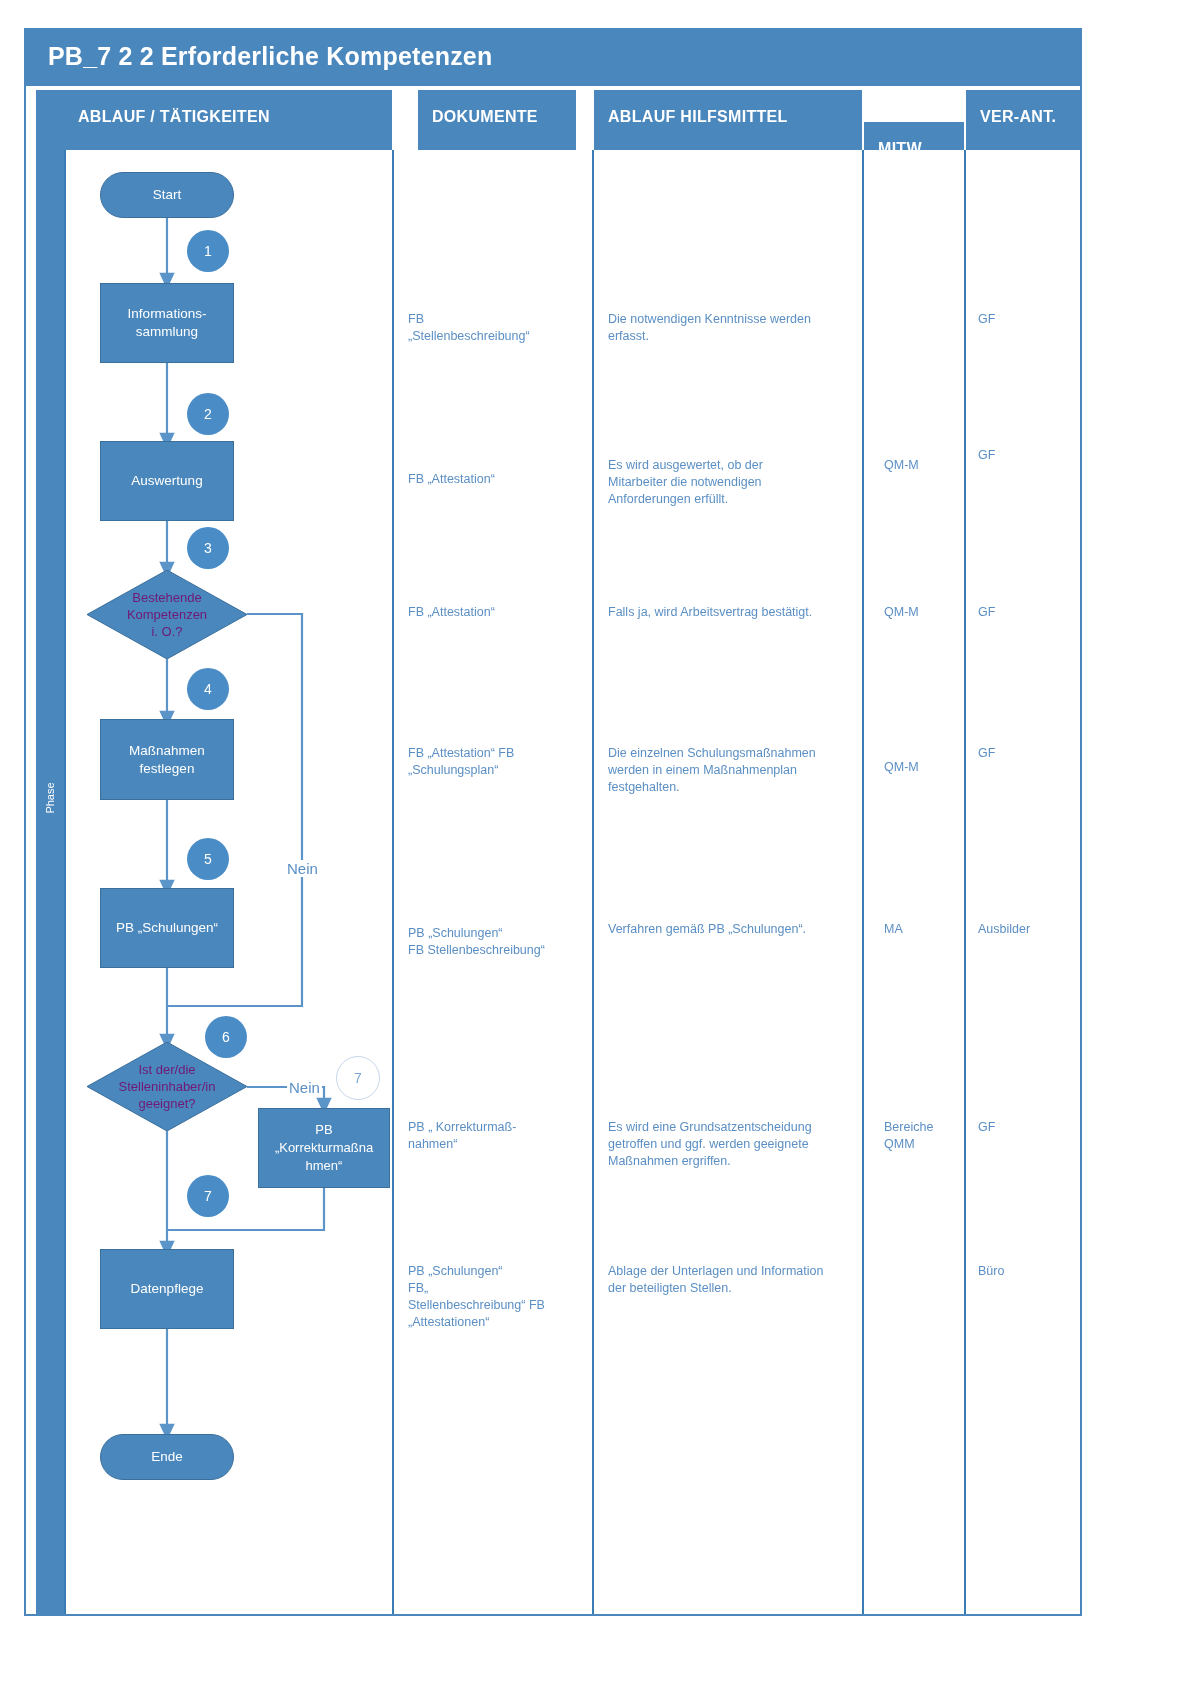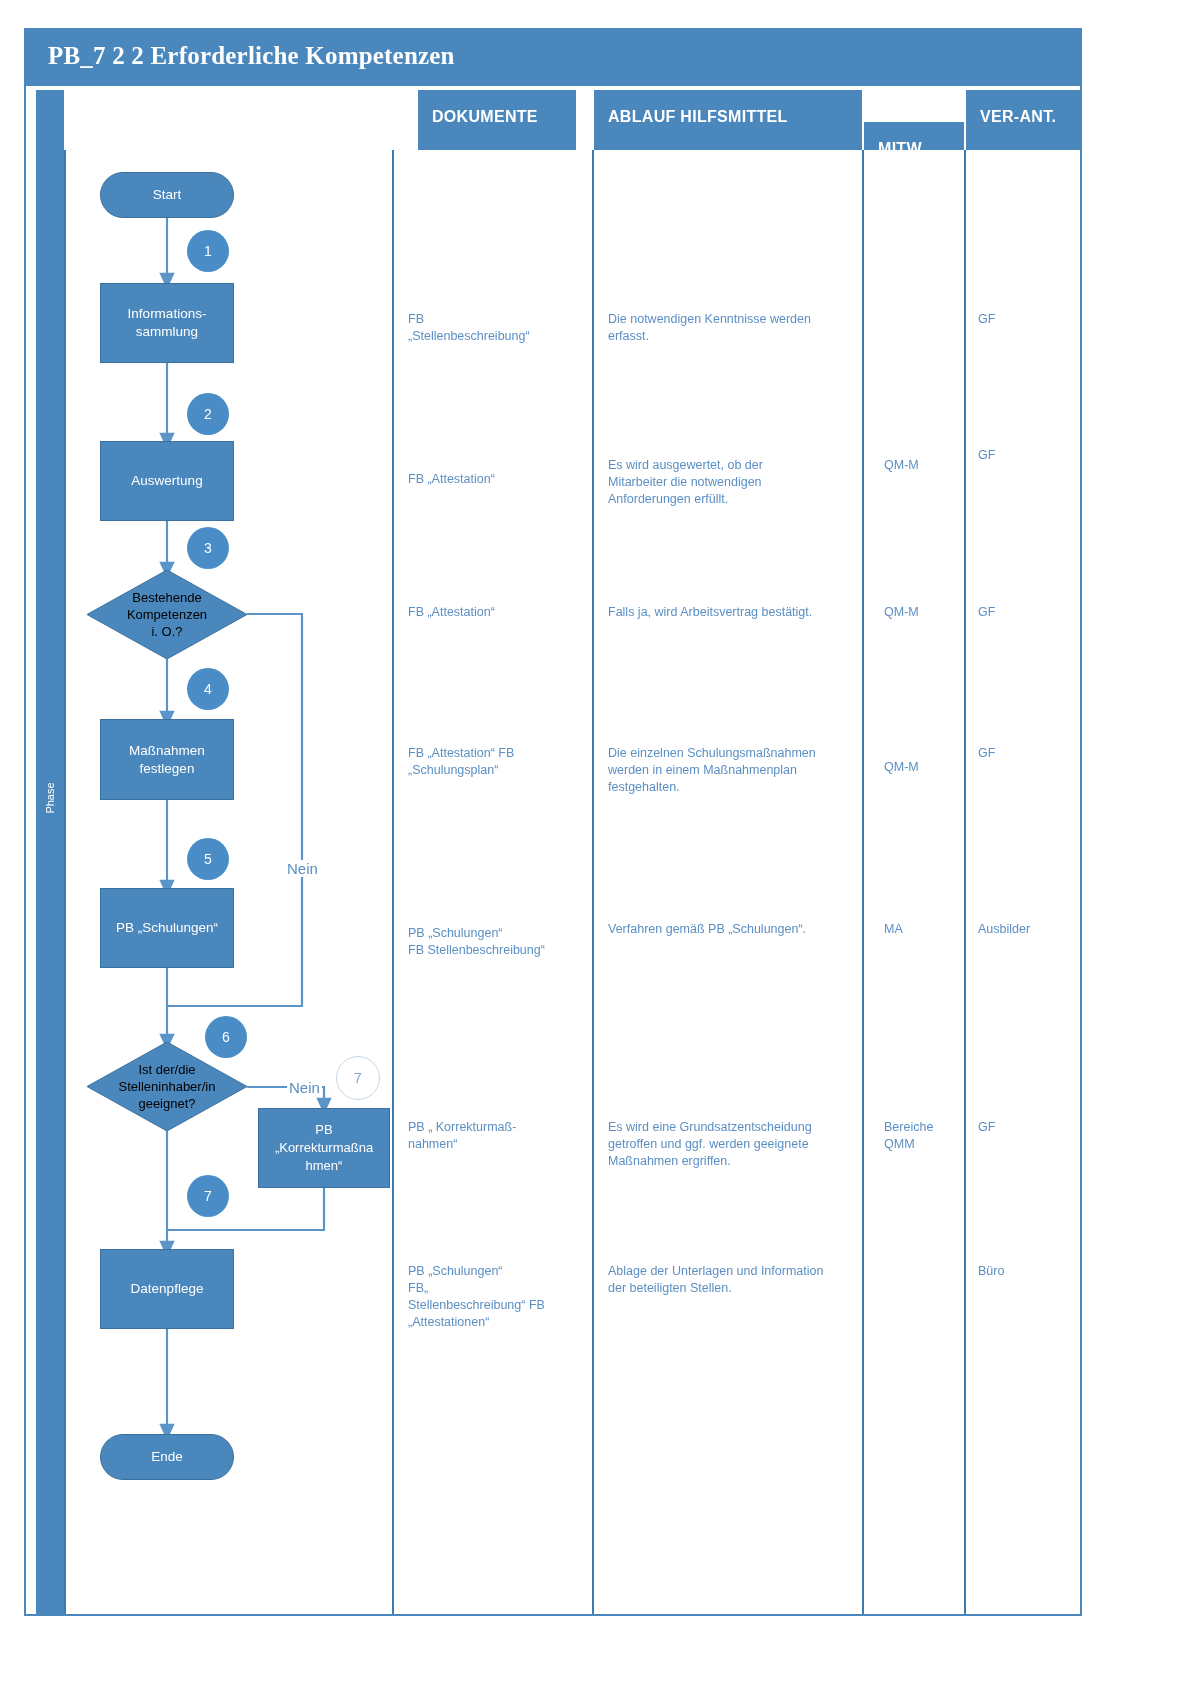--- a/index.html
+++ b/index.html
@@ -41,21 +41,20 @@
   }
   .title-text {
     position: absolute;
     left: 22px;
     top: 12px;
     font-size: 25px;
     font-weight: bold;
     color: #ffffff;
     letter-spacing: 0.2px;
     white-space: nowrap;
-    font-family: Liberation Serif, serif;
   }
 
   
   .phase-band {
     position: absolute;
     left: 36px;
     top: 90px;
     width: 28px;
     height: 1524px;
     background: #4a87bd;
@@ -136,21 +135,21 @@
     position: absolute;
     inset: 0;
   }
   .decision-label {
     position: absolute;
     inset: 0;
     display: flex;
     align-items: center;
     justify-content: center;
     text-align: center;
-    color: #000000;
+    color: #701a75;
     font-size: 13px;
     line-height: 17px;
     pointer-events: none;
   }
 
   
   .badge {
     position: absolute;
     width: 42px;
     height: 42px;
@@ -195,20 +194,23 @@
   <div class="outer-frame"></div>
 
   <div class="title-bar">
     <div class="title-text">PB_7 2 2 Erforderliche Kompetenzen</div>
   </div>
 
   <div class="phase-band">
     <div class="phase-label">Phase</div>
   </div>
 
+  <div class="hdr" style="left:64px;  width:330px;">
+    <span>ABLAUF / TÄTIGKEITEN</span>
+  </div>
   <div class="hdr" style="left:418px; width:160px;">
     <span>DOKUMENTE</span>
   </div>
   <div class="hdr" style="left:594px; width:270px;">
     <span>ABLAUF HILFSMITTEL</span>
   </div>
   <div class="hdr" style="left:864px; width:102px;margin-top:32px;">
     <span>MITW</span>
   </div>
   <div class="hdr" style="left:966px; width:114px; border-right:none;">

